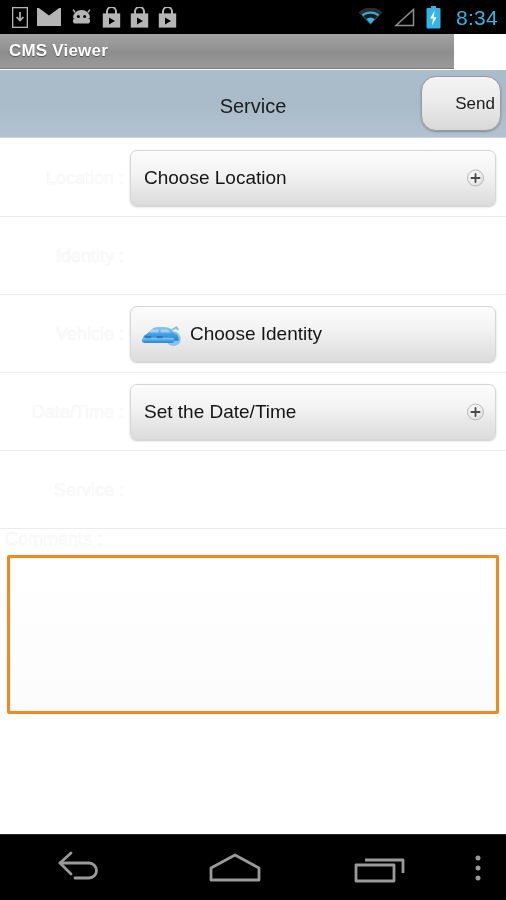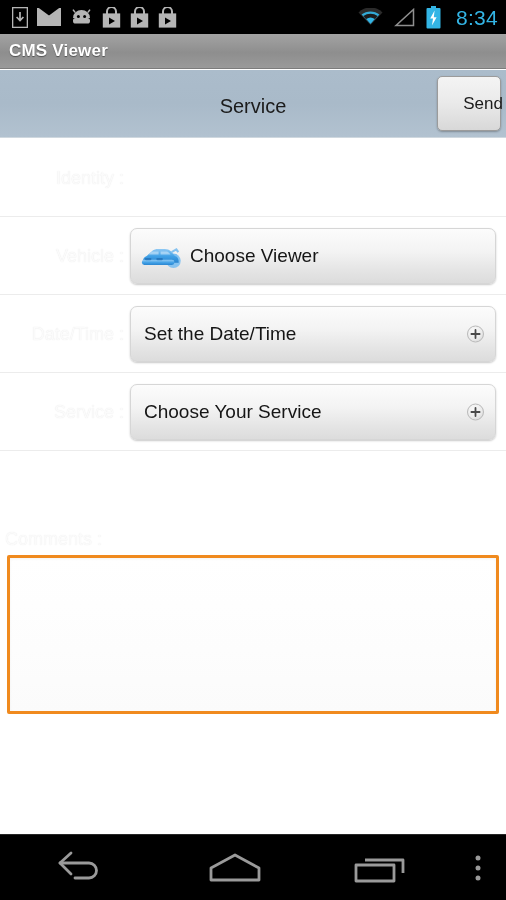--- a/index.html
+++ b/index.html
@@ -49,21 +49,21 @@
     letter-spacing: 0.3px;
     margin-left: 4px;
     line-height: 1;
     font-family: "Liberation Sans", sans-serif;
   }
 
   
   .titlebar {
     position: absolute;
     top: 34px; left: 0;
-    width: 506px;
+    width: 454px;
     height: 35px;
     background: linear-gradient(to bottom, #a3a3a3 0%, #8e8e8e 55%, #9a9a9a 100%);
     border-bottom: 1px solid #7c7c7c;
     display: flex;
     align-items: center;
     padding-left: 9px;
   }
   .title-text {
     color: #ffffff;
     font-size: 17px;
@@ -89,24 +89,24 @@
     display: flex;
     align-items: center;
     justify-content: center;
     font-size: 20px;
     color: #1b1b1b;
   }
   .send-button {
     position: absolute;
     top: 6px;
     right: 5px;
-    width: 64px;
+    width: 80px;
     height: 55px;
     border: 1px solid #9b9b9b;
-    border-radius: 5px;
+    border-radius: 15px;
     background: linear-gradient(to bottom, #f4f4f4 0%, #eaeaea 48%, #d8d8d8 100%);
     box-shadow: 0 1px 2px rgba(0,0,0,0.28);
     display: flex;
     align-items: center;
     justify-content: center;
     font-size: 17px;
     color: #1b1b1b;
     cursor: pointer;
     padding-left: 28px;
   }
@@ -322,20 +322,31 @@
     <span class="title-text">CMS Viewer</span>
   </div>
 
   <div class="subheader">
     <div class="subheader-title">Service</div>
     <div class="send-button">Send</div>
   </div>
 
   <div class="form-area">
 
+    <div class="row">
+      <div class="row-label">Location :</div>
+      <div class="chooser">
+        <span class="chooser-text">Choose Location</span>
+        <span class="plus-badge">
+          <svg width="11" height="11" viewBox="0 0 11 11">
+            <path d="M5.5 1.4 V9.6 M1.4 5.5 H9.6" stroke="#4a4a4a" stroke-width="1.8" stroke-linecap="round"></path>
+          </svg>
+        </span>
+      </div>
+    </div>
 
     <div class="row">
       <div class="row-label">Identity :</div>
     </div>
 
     <div class="row">
       <div class="row-label">Vehicle :</div>
       <div class="chooser">
         <span class="chooser-icon">
           <svg width="46" height="34" viewBox="0 0 46 34">
@@ -352,46 +363,38 @@
             <path d="M33 13 l5 -3 l2 3" stroke="#79bdf0" stroke-width="2.2" fill="none" opacity="0.9"></path>
 
             <path d="M3 24 c0 -4 1 -6 4 -7 l6 -5.5 c1.5 -1.2 3.5 -1.8 6 -1.8 h7 c2.6 0 4.6 0.7 6 2.2 l4.5 5.1 c3 0.9 4 3 4 7 z" fill="url(#cg)"></path>
             <rect x="2" y="21" width="34" height="5.5" rx="2.6" fill="url(#cg)"></rect>
             <path d="M9 15.5 l3.5 -3.2 h7 v3.2 z" fill="#d9ecfb" opacity="0.55"></path>
             <path d="M21.5 12.3 h5.5 c1.5 0 2.5 0.5 3.3 1.4 l1.6 1.8 h-10.4 z" fill="#d9ecfb" opacity="0.55"></path>
             <rect x="5" y="19" width="7" height="2.4" rx="1.2" fill="#1f6fb5" opacity="0.75"></rect>
             <rect x="17" y="19" width="7" height="2.4" rx="1.2" fill="#1f6fb5" opacity="0.75"></rect>
           </svg>
         </span>
-        <span class="chooser-text">Choose Viewer</span>
+        <span class="chooser-text">Choose Identity</span>
       </div>
     </div>
 
     <div class="row">
       <div class="row-label">Date/Time :</div>
       <div class="chooser">
         <span class="chooser-text">Set the Date/Time</span>
         <span class="plus-badge">
           <svg width="11" height="11" viewBox="0 0 11 11">
             <path d="M5.5 1.4 V9.6 M1.4 5.5 H9.6" stroke="#4a4a4a" stroke-width="1.8" stroke-linecap="round"></path>
           </svg>
         </span>
       </div>
     </div>
 
     <div class="row">
       <div class="row-label">Service :</div>
-      <div class="chooser">
-        <span class="chooser-text">Choose Your Service</span>
-        <span class="plus-badge">
-          <svg width="11" height="11" viewBox="0 0 11 11">
-            <path d="M5.5 1.4 V9.6 M1.4 5.5 H9.6" stroke="#4a4a4a" stroke-width="1.8" stroke-linecap="round"></path>
-          </svg>
-        </span>
-      </div>
     </div>
 
   </div>
 
   <div class="comments-block">
     <span class="comments-label">Comments :</span>
     <div class="comments-box">
       <textarea class="comments-input" placeholder="" style=""></textarea>
     </div>
   </div>

